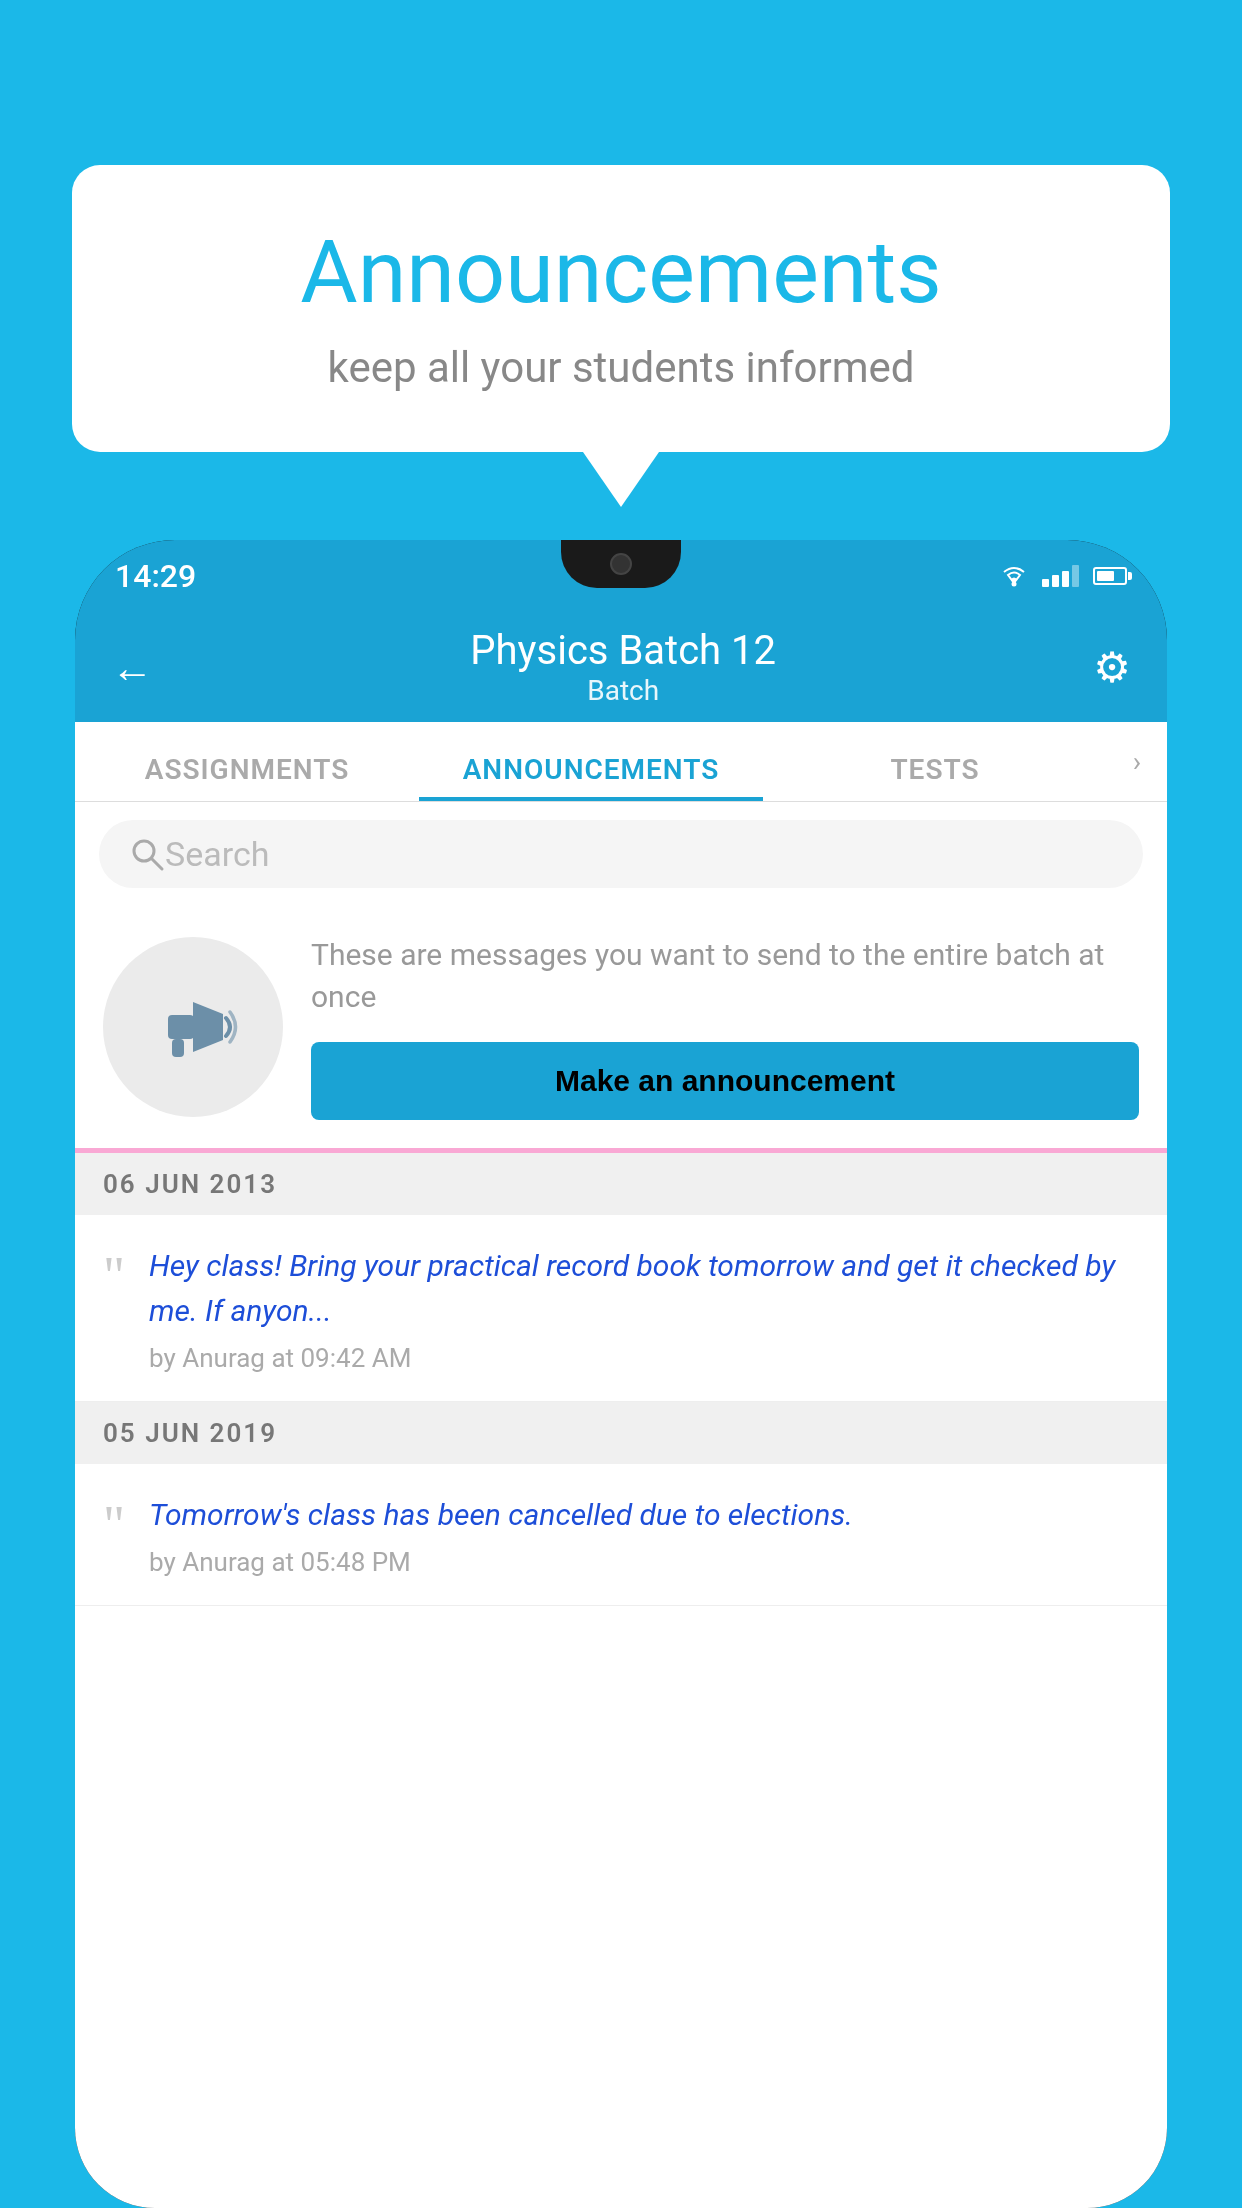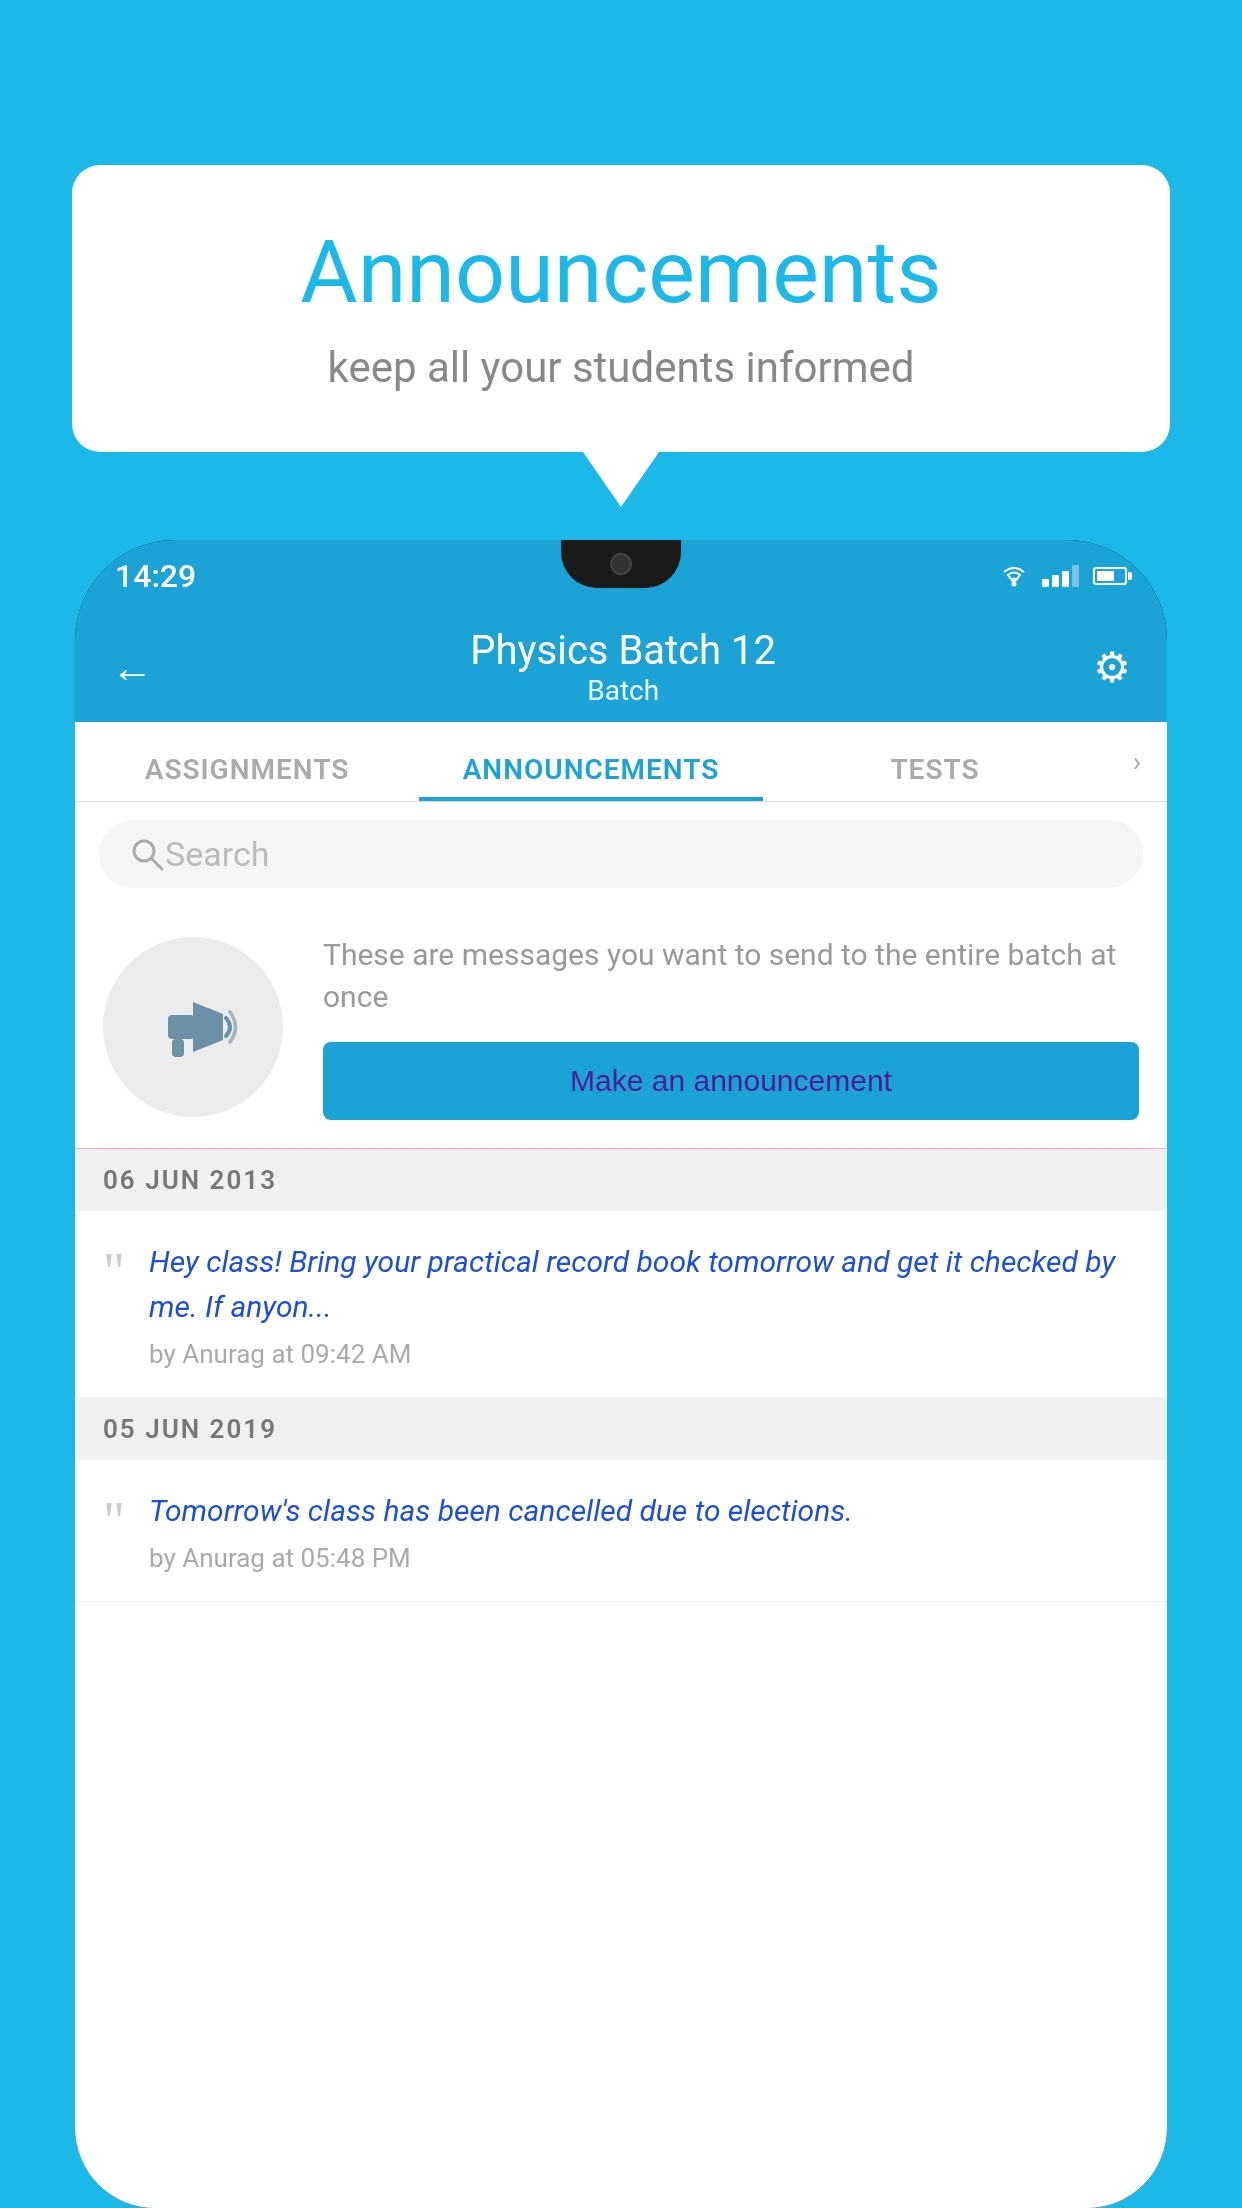--- a/index.html
+++ b/index.html
@@ -198,22 +198,22 @@
     .search-placeholder {
       color: #bbb;
       font-size: 34px;
     }
 
     
     .promo-section {
       display: flex;
       align-items: center;
       padding: 28px 28px;
-      gap: 40px;
-      border-bottom: 1px solid #f9a8d4;
+      gap: 28px;
+      border-bottom: 5px solid #f9a8d4;
     }
     .promo-icon-circle {
       width: 180px;
       height: 180px;
       background: #ebebeb;
       border-radius: 50%;
       flex-shrink: 0;
       display: flex;
       align-items: center;
       justify-content: center;
@@ -226,23 +226,23 @@
       flex: 1;
     }
     .promo-text {
       color: #999;
       font-size: 30px;
       line-height: 1.4;
       margin-bottom: 24px;
     }
     .make-announcement-btn {
       background: #1aa3d4;
-      color: #4c1d95;
+      color: #000000;
       font-size: 30px;
-      font-weight: 400;
+      font-weight: 700;
       padding: 22px 30px;
       border-radius: 8px;
       border: none;
       cursor: pointer;
       width: 100%;
     }
 
     
     .date-header {
       background: #f0f0f0;

